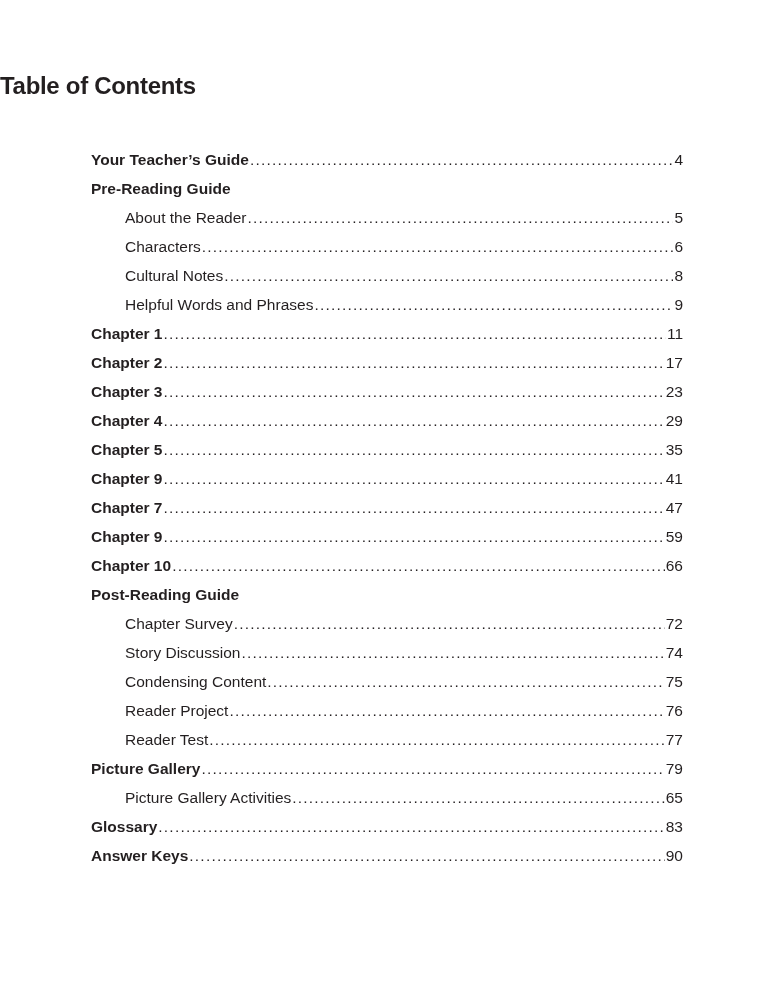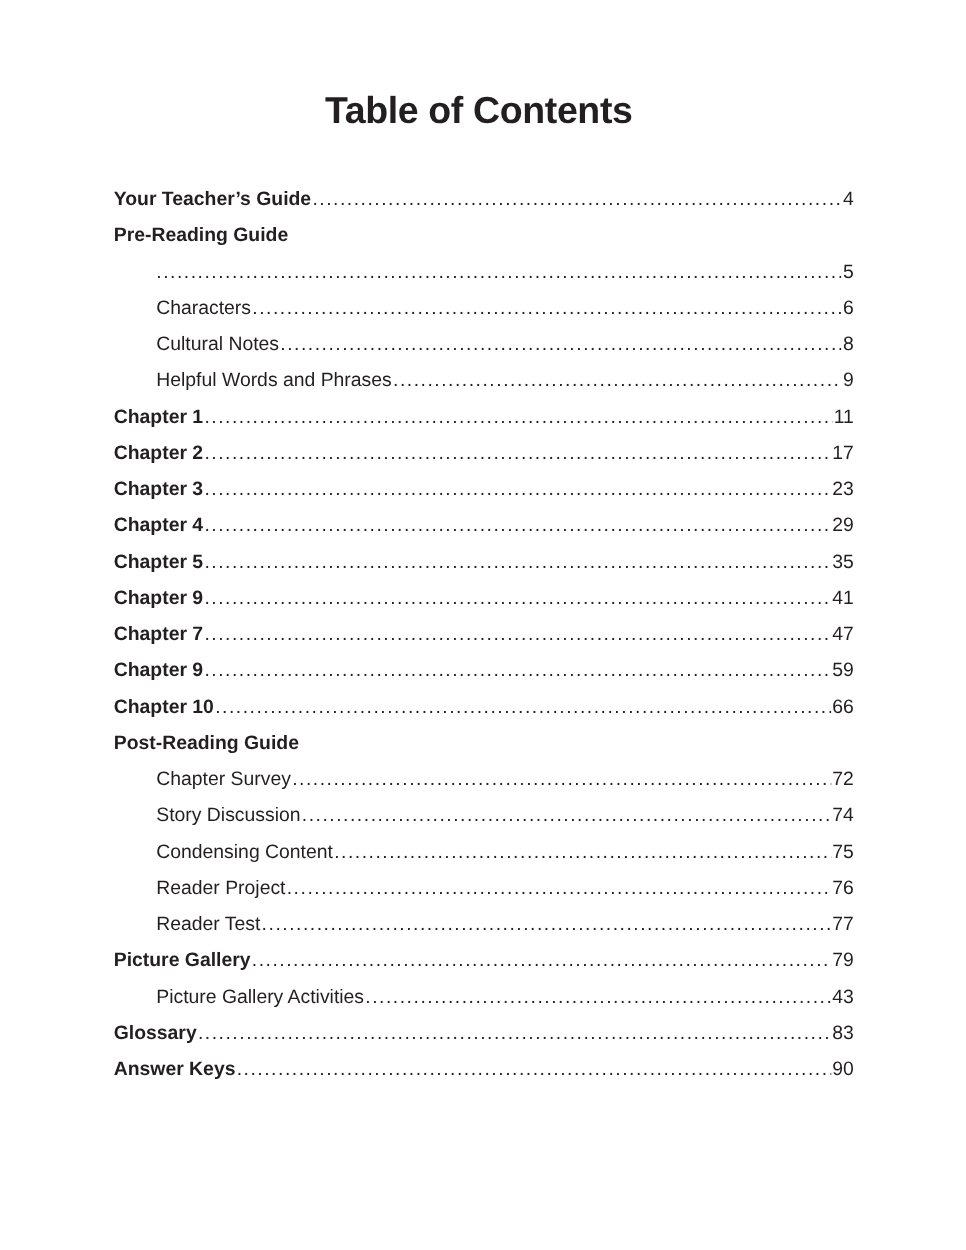--- a/index.html
+++ b/index.html
@@ -13,22 +13,22 @@
     position: relative;
     overflow: hidden;
     font-family: "Liberation Sans", sans-serif;
     color: #231f20;
   }
   .title {
     position: absolute;
     top: 72px;
     left: 0;
     width: 766px;
-    text-align: center;
-    font-size: 30px;
+    text-align: left;
+    font-size: 24px;
     font-weight: bold;
     letter-spacing: -0.3px;
     margin: 0;
   }
   .toc {
     position: absolute;
     top: 145px;
     left: 91px;
     width: 592px;
   }
@@ -76,20 +76,21 @@
   <div class="row bold">
     <span class="label">Your Teacher’s Guide</span>
     <span class="leader"></span>
     <span class="page">4</span>
   </div>
   <div class="row bold heading">
     <span class="label">Pre-Reading Guide</span>
 
   </div>
   <div class="row indent">
+    <span class="label">About the Reader</span>
     <span class="leader"></span>
     <span class="page">5</span>
   </div>
   <div class="row indent">
     <span class="label">Characters</span>
     <span class="leader"></span>
     <span class="page">6</span>
   </div>
   <div class="row indent">
     <span class="label">Cultural Notes</span>
@@ -176,21 +177,21 @@
     <span class="page">77</span>
   </div>
   <div class="row bold">
     <span class="label">Picture Gallery</span>
     <span class="leader"></span>
     <span class="page">79</span>
   </div>
   <div class="row indent">
     <span class="label">Picture Gallery Activities</span>
     <span class="leader"></span>
-    <span class="page">43</span>
+    <span class="page">65</span>
   </div>
   <div class="row bold">
     <span class="label">Glossary</span>
     <span class="leader"></span>
     <span class="page">83</span>
   </div>
   <div class="row bold">
     <span class="label">Answer Keys</span>
     <span class="leader"></span>
     <span class="page">90</span>

